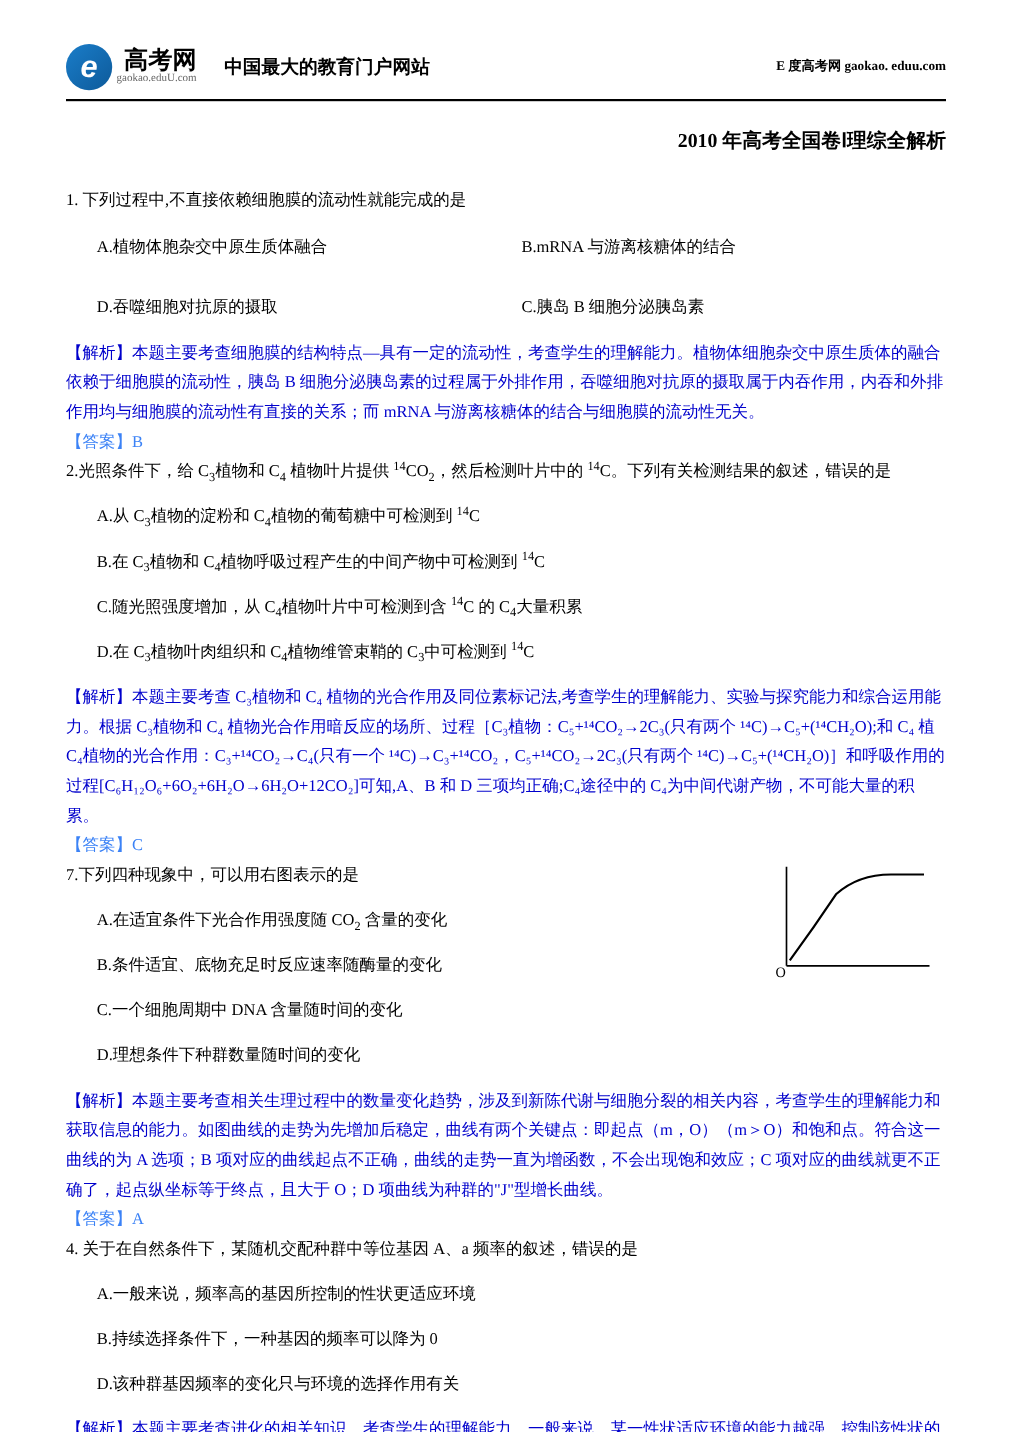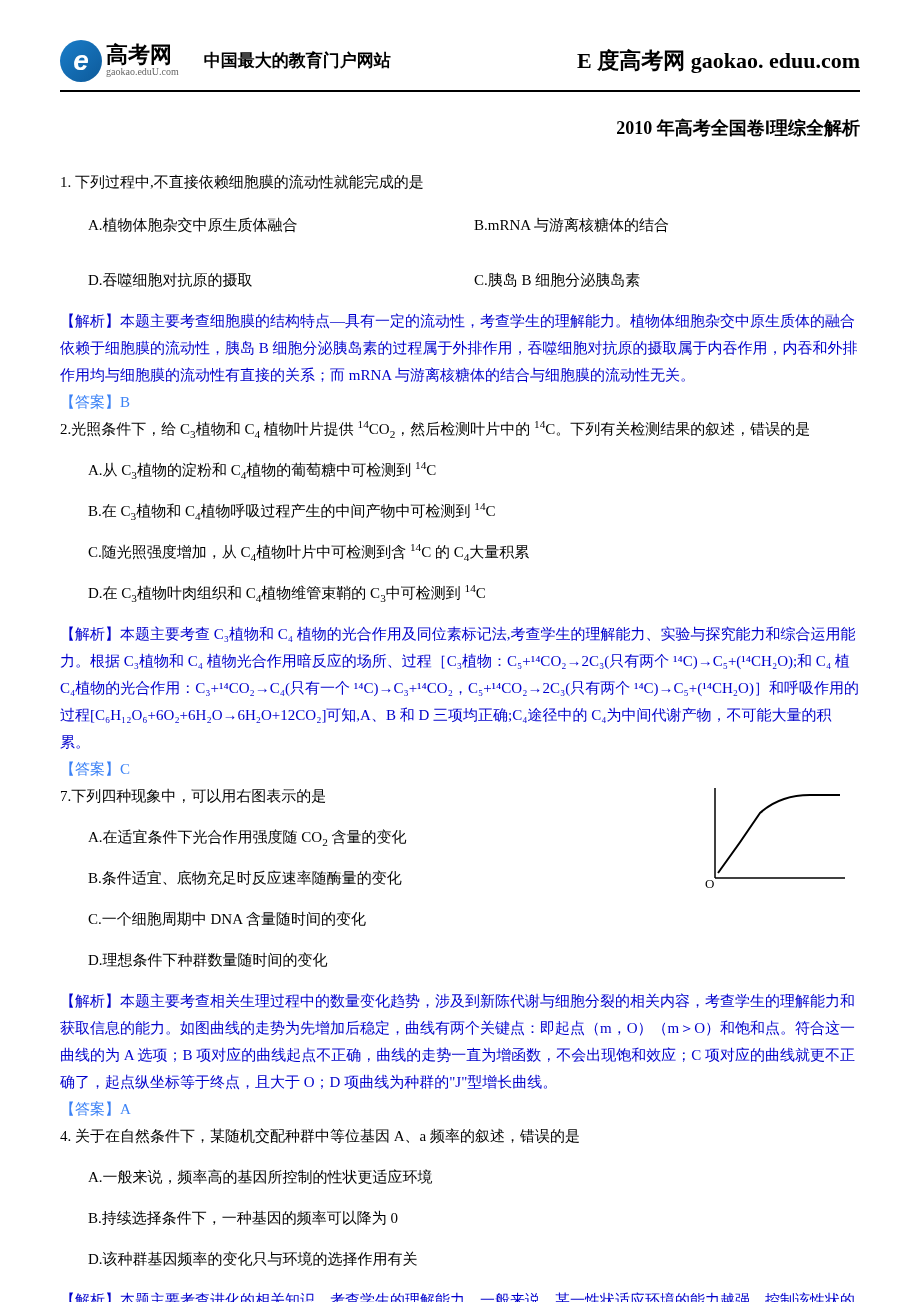--- a/index.html
+++ b/index.html
@@ -38,39 +38,40 @@
       display: flex;
       align-items: center;
       justify-content: center;
       font-style: italic;
       font-family: Arial, sans-serif;
     }
     .logo-text {
       display: flex;
       flex-direction: column;
       margin-left: 4px;
+      align-items: flex-end;
     }
     .logo-text-main {
       font-size: 22px;
       font-weight: bold;
       color: #000;
       line-height: 1;
     }
     .logo-text-sub {
       font-size: 10px;
       color: #666;
       line-height: 1.2;
     }
     .header-title {
       font-size: 17px;
       font-weight: bold;
       margin-left: 10px;
     }
     .header-right {
-      font-size: 22px;
+      font-size: 12px;
       font-weight: bold;
       margin-left: auto;
     }
     .doc-title {
       text-align: right;
       font-size: 18px;
       font-weight: bold;
       margin: 10px 0 25px 0;
     }
     .content {

